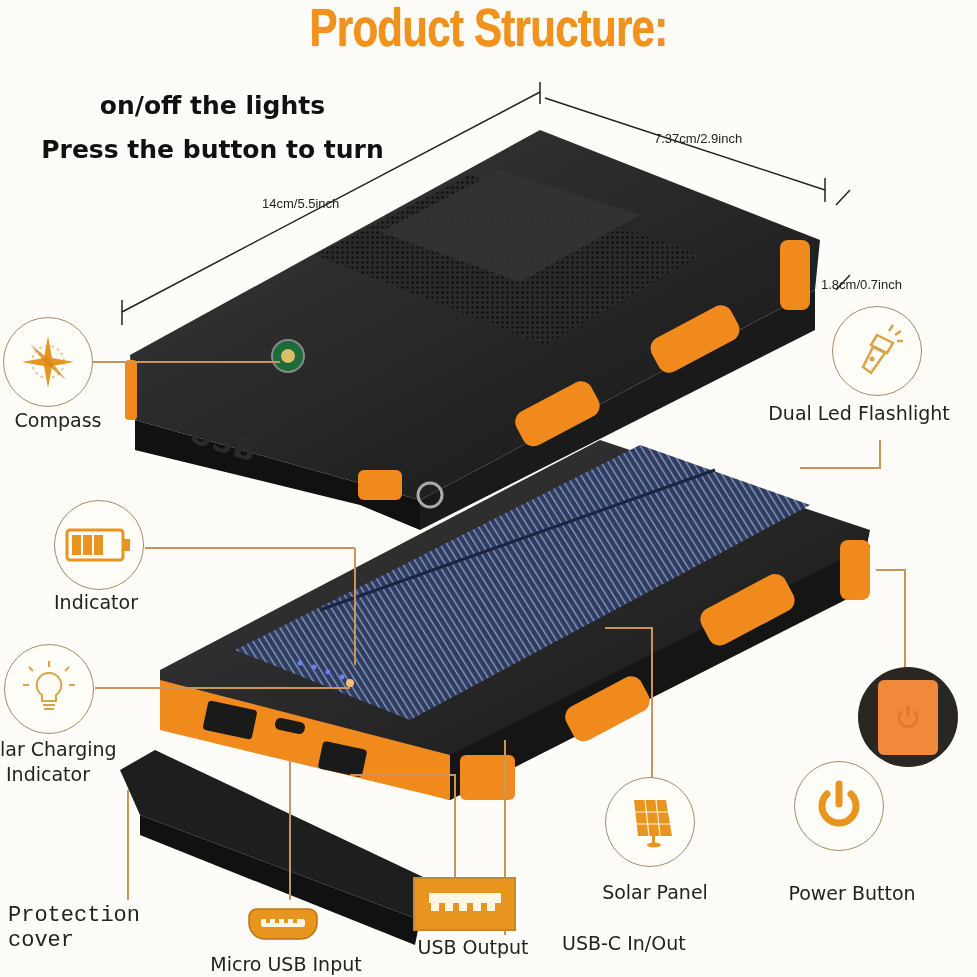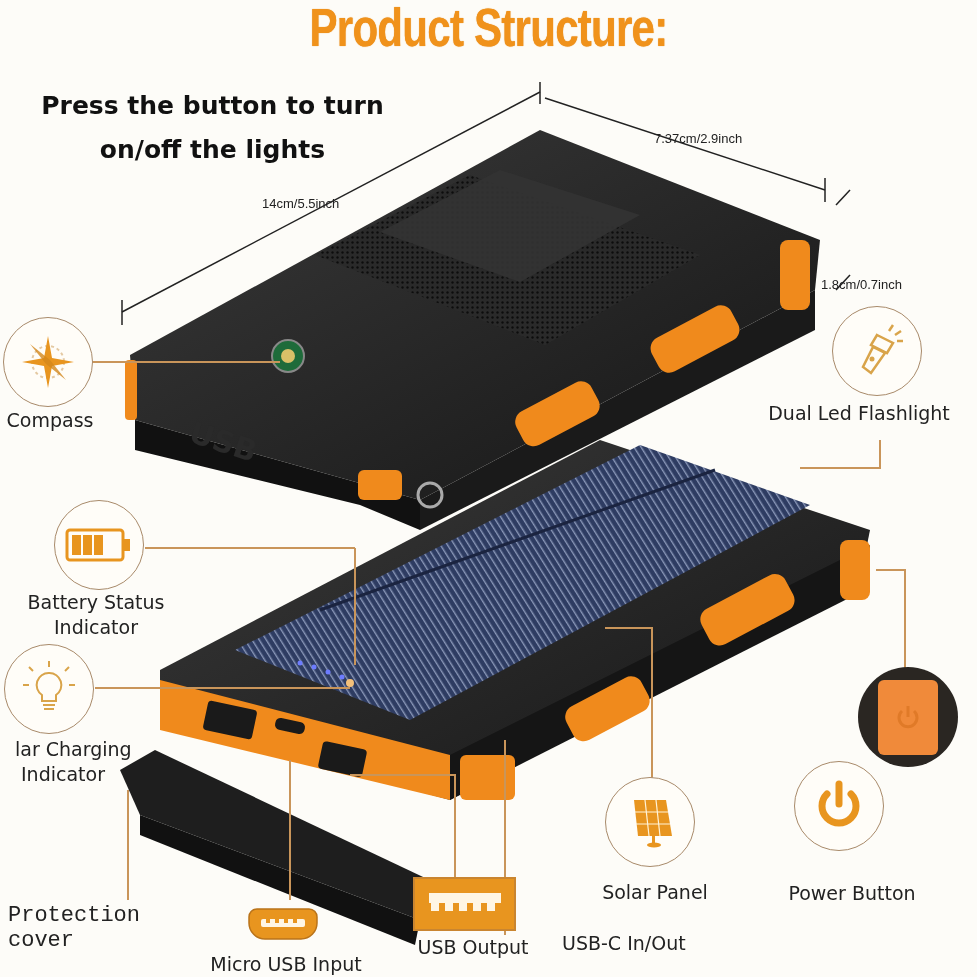--- a/index.html
+++ b/index.html
@@ -11,22 +11,22 @@
   .label{font-size:19px;color:#222;font-family:"DejaVu Sans",sans-serif;text-align:center;line-height:25px;}
   .circle{border:1.5px solid #a88a6a;border-radius:50%;background:#fffdf8;display:flex;align-items:center;justify-content:center;}
   svg{display:block;}
 </style>
 </head>
 <body>
 
 <div class="abs title">Product Structure:</div>
 
 <div class="abs sub">
+  <div>on/off the lights</div>
   <div>Press the button to turn</div>
-  <div>on/off the lights</div>
 </div>
 
 <svg class="abs" style="left:0;top:0" width="977" height="977">
   <defs>
     <linearGradient id="bodyG" x1="0" y1="0" x2="1" y2="1">
       <stop offset="0" stop-color="#3a3a3a"></stop>
         <stop offset="1" stop-color="#151515"></stop>
     </linearGradient>
     <pattern id="mesh" width="5" height="5" patternUnits="userSpaceOnUse">
       <rect width="5" height="5" fill="#2a2a2a"></rect>
@@ -114,21 +114,21 @@
 <div class="abs dim" style="left:654px;top:131px;">7.37cm/2.9inch</div>
 <div class="abs dim" style="left:821px;top:233px;margin-top:44px;">1.8cm/0.7inch</div>
 
 <div class="abs circle" style="left:3px;top:317px;width:88px;height:88px;">
   <svg width="60" height="60" viewBox="0 0 60 60">
     <circle cx="30" cy="30" r="16" fill="none" stroke="#e4c9a2" stroke-width="2" stroke-dasharray="3 3"></circle>
     <polygon points="30,4 34,26 56,30 34,34 30,56 26,34 4,30 26,26" fill="#e8951f"></polygon>
     <polygon points="12,12 32,28 48,48 28,32" fill="#d3871b" opacity="0.8"></polygon>
   </svg>
 </div>
-<div class="abs label" style="left:0;top:408px;width:100px;">Compass</div>
+<div class="abs label" style="left:8px;top:408px;width:100px;">Compass</div>
 
 <div class="abs circle" style="left:832px;top:306px;width:88px;height:88px;">
   <svg width="60" height="60" viewBox="0 0 60 60">
     <g fill="none" stroke="#d9a44a" stroke-width="2.5">
       <polygon points="30,14 46,22 40,32 24,24"></polygon>
       <polygon points="26,26 38,32 24,52 16,46"></polygon>
       <line x1="42" y1="10" x2="46" y2="4"></line>
         <line x1="48" y1="14" x2="54" y2="10"></line>
         <line x1="50" y1="20" x2="56" y2="20"></line>
     </g>
@@ -140,39 +140,38 @@
 <div class="abs circle" style="left:54px;top:500px;width:88px;height:88px;">
   <svg width="70" height="40" viewBox="0 0 70 40">
     <rect x="3" y="5" width="56" height="30" rx="3" fill="none" stroke="#e8951f" stroke-width="3"></rect>
     <rect x="60" y="14" width="6" height="12" fill="#e8951f"></rect>
     <rect x="8" y="10" width="9" height="20" fill="#e8951f"></rect>
     <rect x="19" y="10" width="9" height="20" fill="#e8951f"></rect>
     <rect x="30" y="10" width="9" height="20" fill="#e8951f"></rect>
   </svg>
 </div>
 <div class="abs label" style="left:0;top:590px;width:192px;">
-  <div>Battery Status</div>
   <div>Indicator</div>
 </div>
 
 <div class="abs circle" style="left:4px;top:644px;width:88px;height:88px;">
   <svg width="60" height="60" viewBox="0 0 60 60">
     <g fill="none" stroke="#d9a44a" stroke-width="2">
       <path d="M30 14 a12 12 0 0 1 7 22 v6 h-14 v-6 a12 12 0 0 1 7 -22 z"></path>
       <line x1="24" y1="46" x2="36" y2="46"></line>
         <line x1="25" y1="50" x2="35" y2="50"></line>
       <line x1="30" y1="2" x2="30" y2="8"></line>
         <line x1="10" y1="26" x2="4" y2="26"></line>
         <line x1="50" y1="26" x2="56" y2="26"></line>
       <line x1="14" y1="12" x2="10" y2="8"></line>
         <line x1="46" y1="12" x2="50" y2="8"></line>
     </g>
   </svg>
 </div>
-<div class="abs label" style="left:0;top:737px;width:125px;text-align:left;padding-left:15px;">
+<div class="abs label" style="left:0;top:737px;width:125px;text-align:left;padding-left:0;">
   <div>lar Charging</div>
   <div style="padding-left:6px;">Indicator</div>
 </div>
 
 <div class="abs" style="left:858px;top:667px;width:100px;height:100px;border-radius:50%;background:#2a2622;display:flex;align-items:center;justify-content:center;">
   <div style="width:60px;height:75px;background:#f08a3a;border-radius:6px;display:flex;align-items:center;justify-content:center;">
     <svg width="30" height="30" viewBox="0 0 30 30">
         <path d="M9 9 a9 9 0 1 0 12 0" fill="none" stroke="#e07a28" stroke-width="3"></path>
         <line x1="15" y1="4" x2="15" y2="15" stroke="#e07a28" stroke-width="3"></line>
       </svg>

